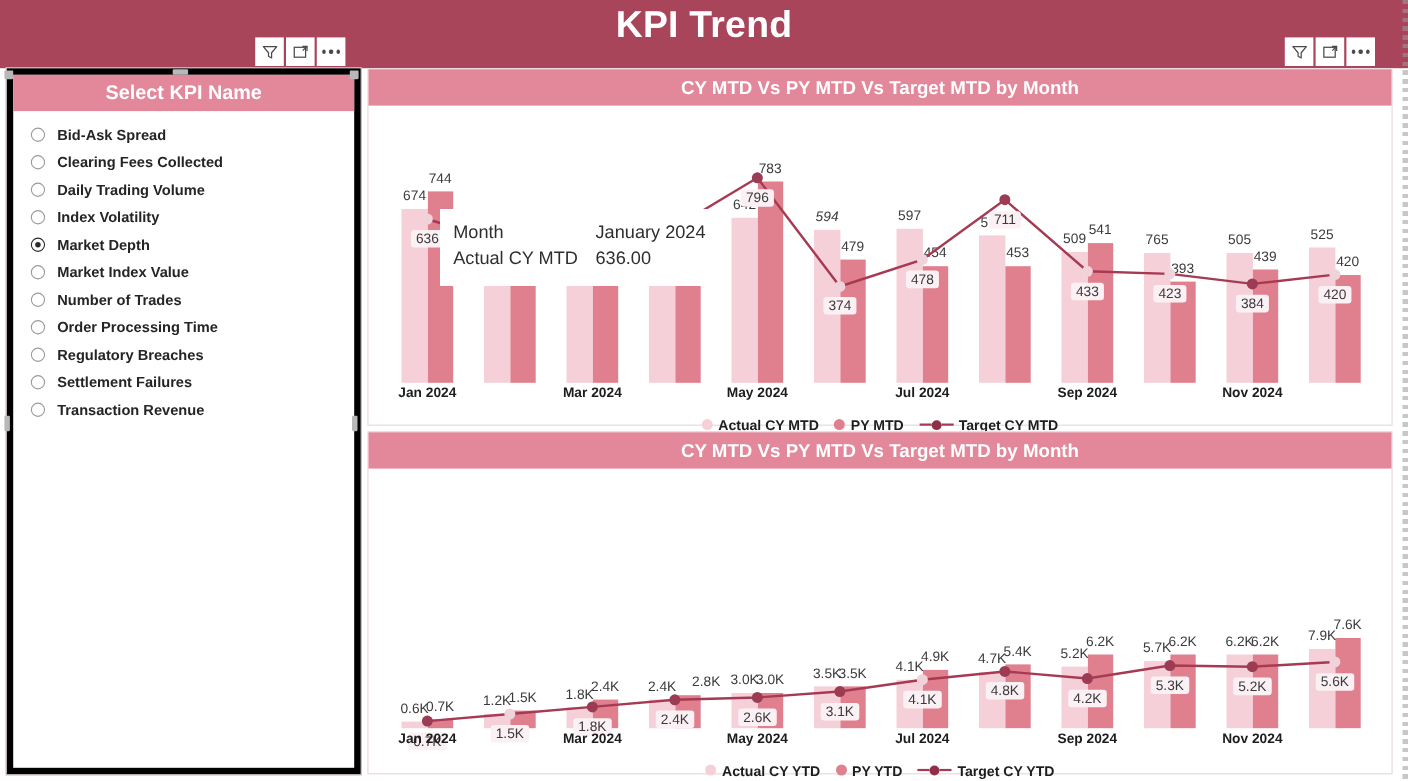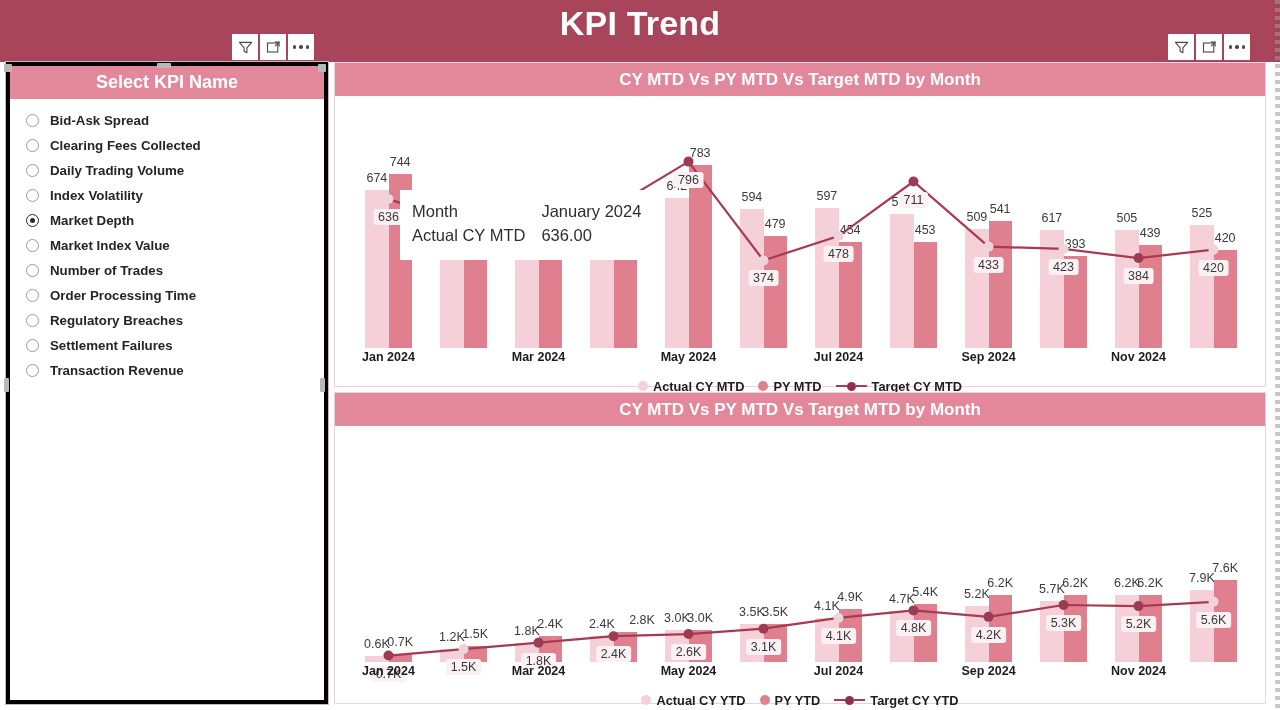--- a/index.html
+++ b/index.html
@@ -29,21 +29,21 @@
     display: flex; align-items: center; justify-content: center;
     cursor: pointer;
   }
   .vis-icon svg { display: block; }
   .dots { display: flex; gap: 3px; align-items: center; }
   .dots i { width: 3.4px; height: 3.4px; background: #4a4a4a; border-radius: 50%; display:block; }
 
   
   .slicer {
     position: absolute; left: 6px; top: 62px; width: 322px; height: 642px;
-    background: #ffffff; border: 4px solid #000000;
+    background: #ffffff; border: 6px solid #000000;
     outline: 1px solid #cdb6c4;
   }
   .slicer-header {
     height: 33px; background: #e3879a; color: #ffffff;
     display: flex; align-items: center; justify-content: center;
     font-size: 18px; font-weight: bold;
   }
   .kpi-list { padding: 9px 0 0 16px; }
   .kpi-row {
     display: flex; align-items: center; gap: 11px;
@@ -265,25 +265,25 @@
         <div style="position: absolute; left: 578.5px; width: 23.25px; bottom: 0px; height: 106.068px; background: rgb(224, 128, 143);"></div>
         <div style="position: absolute; left: 653.5px; width: 23.25px; bottom: 0px; height: 126.673px; background: rgb(224, 128, 143);"></div>
         <div style="position: absolute; left: 728.5px; width: 23.25px; bottom: 0px; height: 92.0195px; background: rgb(224, 128, 143);"></div>
         <div style="position: absolute; left: 803.5px; width: 23.25px; bottom: 0px; height: 102.79px; background: rgb(224, 128, 143);"></div>
         <div style="position: absolute; left: 878.5px; width: 23.25px; bottom: 0px; height: 98.3415px; background: rgb(224, 128, 143);"></div>
         <div class="blabel" style="left: 41.875px; top: 75.1854px;">674</div>
         <div class="blabel" style="left: 116.875px; top: 91.8098px;">603</div>
         <div class="blabel" style="left: 191.875px; top: 92.7463px;">599</div>
         <div class="blabel" style="left: 266.875px; top: 91.5756px;">604</div>
         <div class="blabel" style="left: 341.875px; top: 82.678px;">642</div>
-        <div class="blabel" style="left: 416.875px; top: 93.9171px;">594</div>
+        <div class="blabel" style="left: 416.875px; top: 93.9171px; font-style: italic;">594</div>
         <div class="blabel" style="left: 491.875px; top: 93.2146px;">597</div>
         <div class="blabel" style="left: 566.875px; top: 98.8341px;">573</div>
         <div class="blabel" style="left: 641.875px; top: 113.82px;">509</div>
-        <div class="blabel" style="left: 716.875px; top: 114.99px;">617</div>
+        <div class="blabel" style="left: 716.875px; top: 114.99px;">765</div>
         <div class="blabel" style="left: 791.875px; top: 114.756px;">505</div>
         <div class="blabel" style="left: 866.875px; top: 110.073px;">525</div>
         <div class="blabel" style="left: 65.125px; top: 58.7951px;">744</div>
         <div class="blabel" style="left: 140.125px; top: 107.966px;">534</div>
         <div class="blabel" style="left: 215.125px; top: 103.985px;">551</div>
         <div class="blabel" style="left: 290.125px; top: 112.883px;">513</div>
         <div class="blabel" style="left: 365.125px; top: 49.6634px;">783</div>
         <div class="blabel" style="left: 440.125px; top: 120.844px;">479</div>
         <div class="blabel" style="left: 515.125px; top: 126.698px;">454</div>
         <div class="blabel" style="left: 590.125px; top: 126.932px;">453</div>

